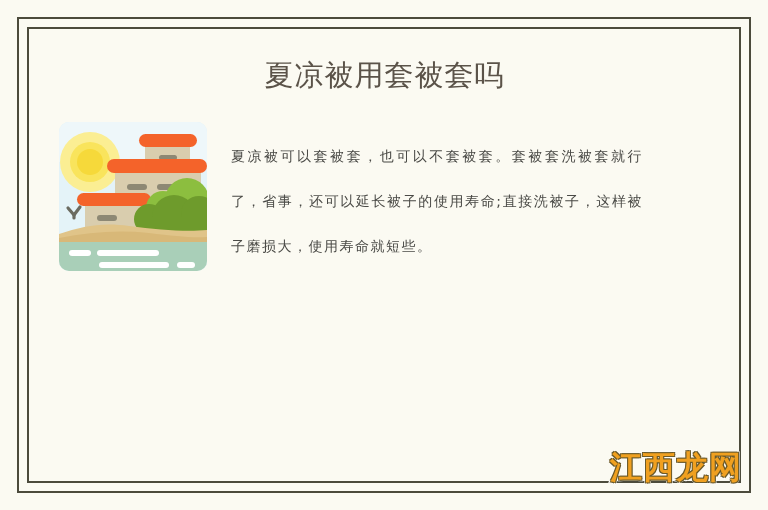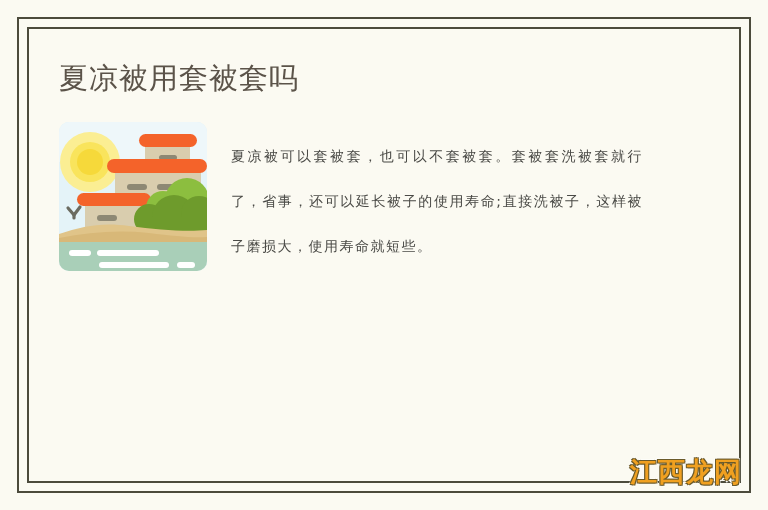--- a/index.html
+++ b/index.html
@@ -47,28 +47,29 @@
     position: absolute;
     left: 28px;
     top: 28px;
     right: 28px;
     bottom: 28px;
     box-sizing: border-box;
     padding: 32px 30px 0 31px;
   }
 
   .article-title {
-    font-family: Liberation Serif, serif;
+    font-family: Liberation Mono, monospace;
     font-size: 29px;
     line-height: 36px;
     color: #5b5349;
     letter-spacing: 1px;
     margin: 0 0 26px 0;
     font-weight: 400;
     white-space: nowrap;
+    text-align: center;
   }
 
   .article-body {
     display: flex;
     align-items: flex-start;
   }
 
   
   .illustration {
     flex: 0 0 auto;
@@ -97,21 +98,21 @@
     max-width: 412px;
     margin-top: 12px;
   }
 
   
   .watermark {
     position: absolute;
     right: 26px;
     bottom: 20px;
     font-family: "DejaVu Sans", "Liberation Sans", sans-serif;
-    font-size: 27px;
+    font-size: 32px;
     font-weight: bold;
     letter-spacing: 1px;
     color: #f0a020;
     -webkit-text-stroke: 3px #ffffff;
     paint-order: stroke fill;
     text-shadow:
       -1px -1px 0 #6b5a2a,
        1px -1px 0 #6b5a2a,
       -1px  1px 0 #6b5a2a,
        1px  1px 0 #6b5a2a;

